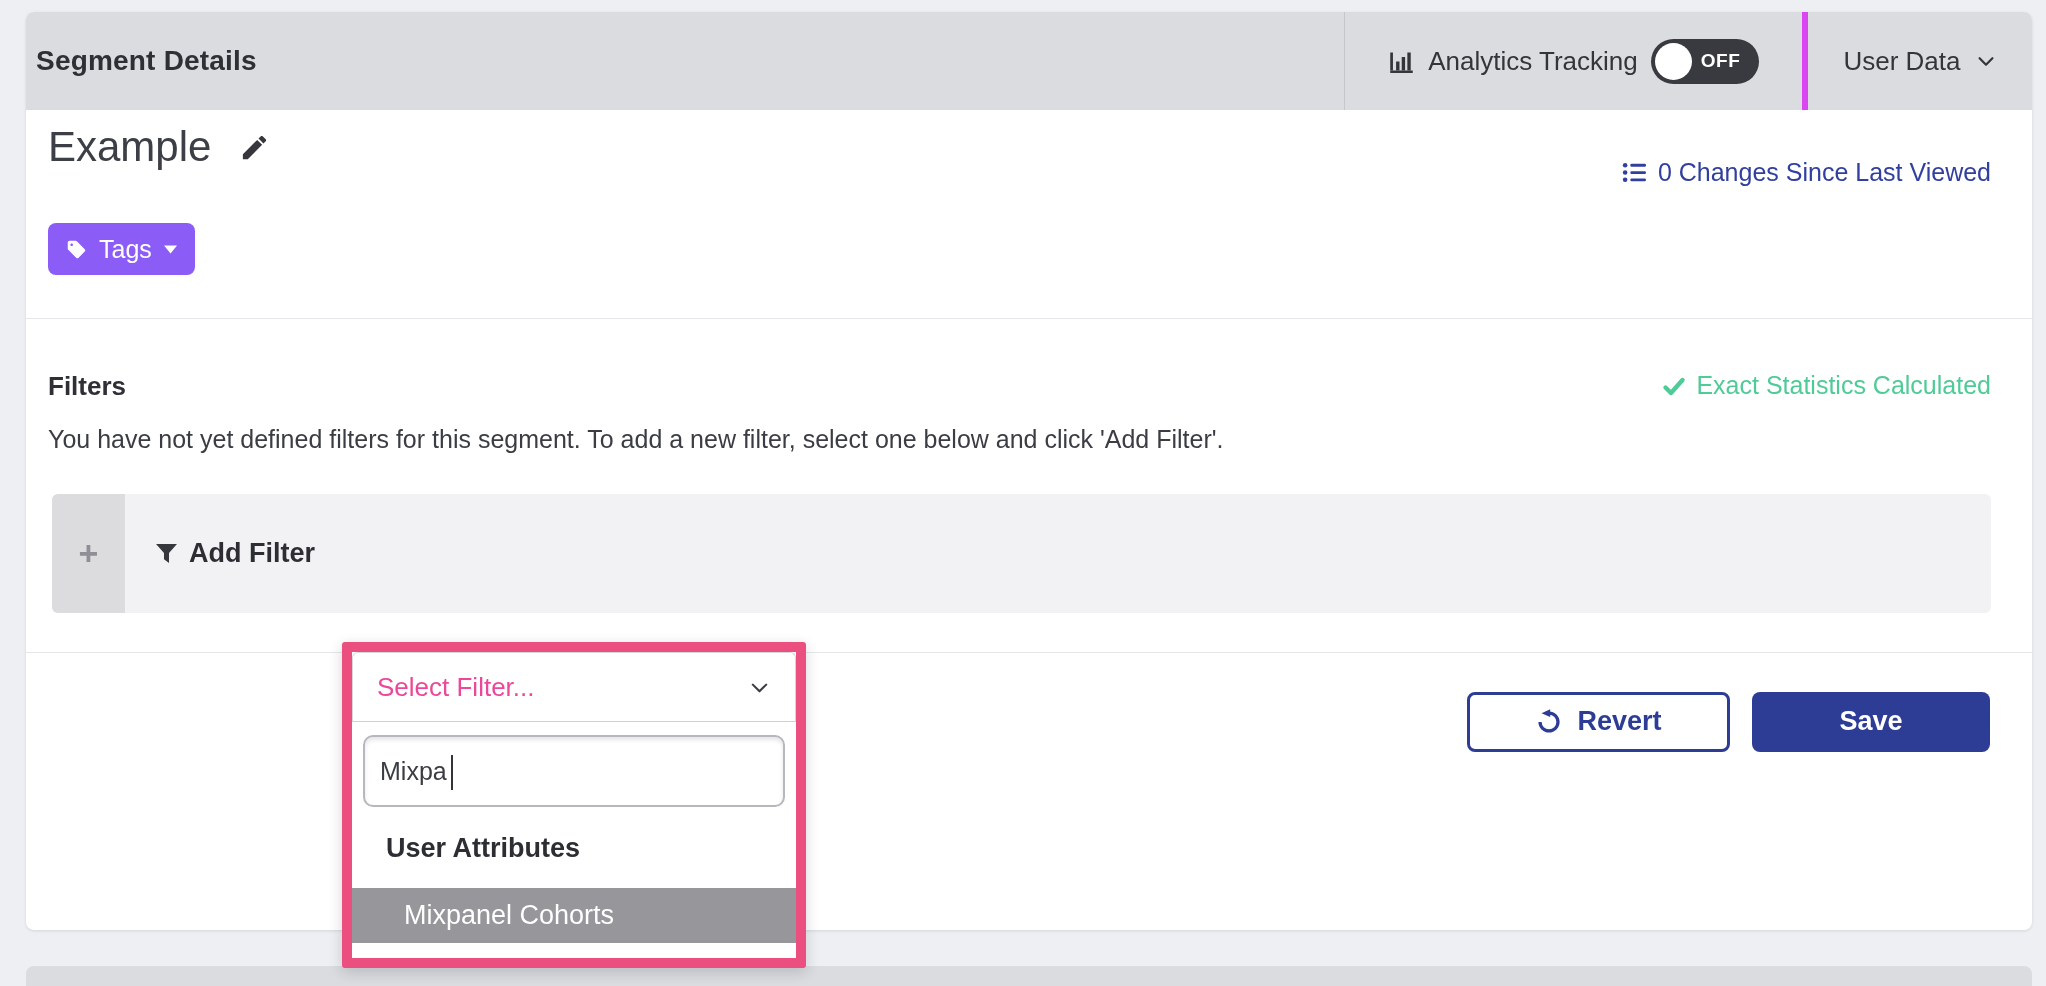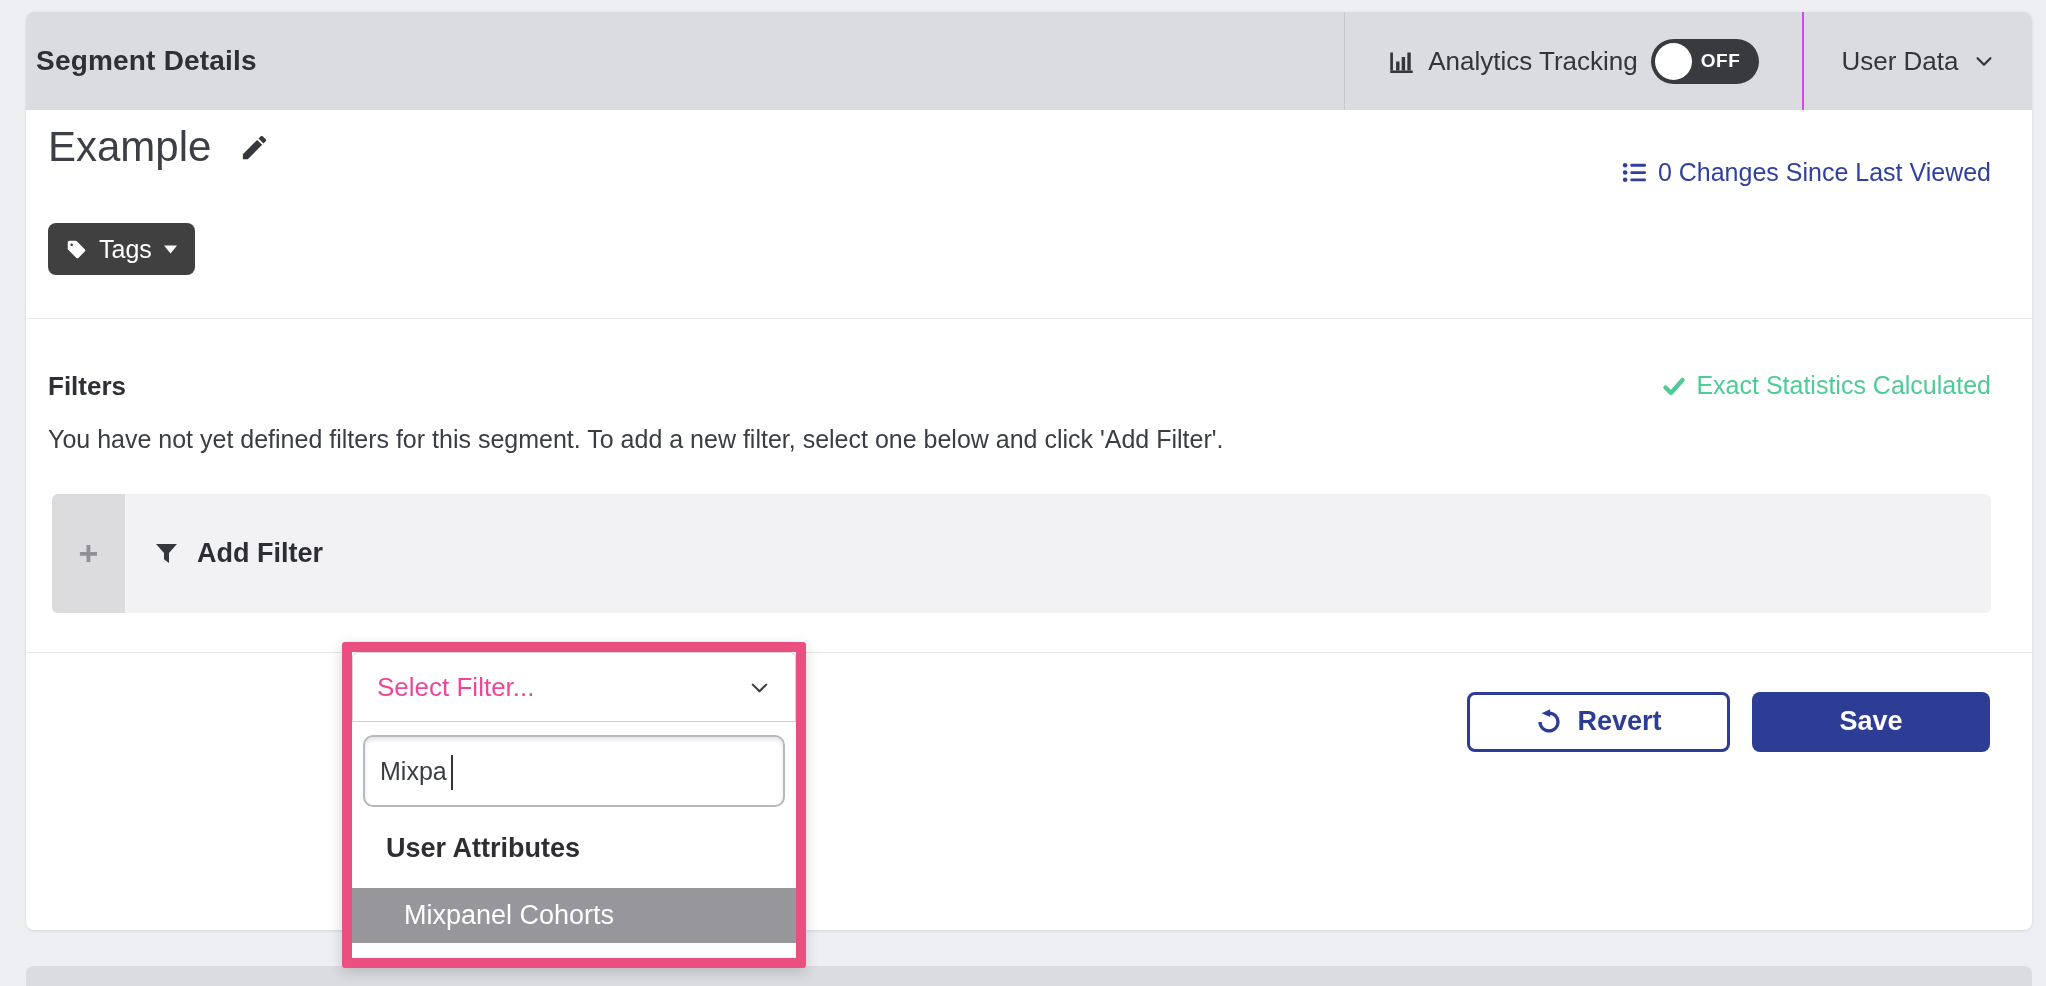--- a/index.html
+++ b/index.html
@@ -26,21 +26,21 @@
   }
   .card-title { font-size:28px; font-weight:700; color:#2e3035; padding-left:10px; letter-spacing:.2px; }
   .hdr-analytics {
     position:absolute; left:1318px; top:0; width:458px; height:98px;
     border-left:1px solid #c6c7cb;
     display:flex; align-items:center; justify-content:center; gap:13px;
   }
   .hdr-analytics .label { font-size:26px; color:#33353a; }
   .hdr-userdata {
     position:absolute; left:1776px; top:0; width:230px; height:98px;
-    border-left:2px solid #d946ef;
+    border-left:6px solid #d946ef;
     display:flex; align-items:center; justify-content:center; gap:14px;
     cursor:pointer;
   }
   .hdr-userdata .label { font-size:26px; color:#33353a; }
   .icon { display:inline-block; line-height:0; }
 
   
   .toggle {
     width:108px; height:45px; background:#393a40; border-radius:23px;
     display:flex; align-items:center; padding:0 10px 0 4px; gap:9px; cursor:pointer;
@@ -48,21 +48,21 @@
   .toggle .knob { width:37px; height:37px; border-radius:50%; background:#ffffff; }
   .toggle .state { color:#ffffff; font-size:19px; font-weight:700; letter-spacing:.5px; }
 
   
   .section { position:relative; border-top:1px solid #e6e7ea; }
   .sec-title-row { position:absolute; left:22px; top:10px; display:flex; align-items:center; gap:28px; }
   .segment-name { font-size:42px; color:#3c4046; line-height:54px; }
   .sec1 { height:208px; border-top:none; }
   .tags-btn {
     position:absolute; left:22px; top:113px; height:52px; min-width:144px;
-    background:#404040; border:none; border-radius:8px; color:#fff;
+    background:#8b5cf6; border:none; border-radius:8px; color:#fff;
     display:flex; align-items:center; justify-content:center; gap:12px;
     padding:0 18px; font-size:25px; font-family:inherit; cursor:pointer;
   }
   .changes-link {
     position:absolute; right:41px; top:48px; display:flex; align-items:center; gap:11px;
     color:#31409e; font-size:25px; text-decoration:none; cursor:pointer;
   }
 
   .sec2 { height:140px; display:flex; align-items:center; padding-left:22px; }
   .apps-label { font-size:26px; font-weight:700; color:#2e3035; width:218px; }
@@ -82,21 +82,21 @@
   .filters-desc { position:absolute; left:22px; top:106px; font-size:25px; color:#3a3d43; }
   .add-filter-row {
     position:absolute; left:26px; top:175px; width:1939px; height:119px;
     background:#f2f2f4; border-radius:6px; display:flex; align-items:center;
   }
   .plus-block {
     width:73px; height:119px; background:#dcdcdf; border:none; border-radius:6px 0 0 6px;
     font-size:34px; font-weight:700; color:#8f8f96; cursor:pointer;
     display:flex; align-items:center; justify-content:center; font-family:inherit;
   }
-  .add-filter-label { display:flex; align-items:center; gap:19px; margin-left:30px;
+  .add-filter-label { display:flex; align-items:center; gap:11px; margin-left:30px;
     font-size:27px; font-weight:700; color:#2c2e33; }
 
   .sec4 { height:138px; display:flex; align-items:center; justify-content:flex-end;
     gap:22px; padding-right:42px; }
   .btn { height:60px; border-radius:8px; font-family:inherit; font-size:27px; font-weight:700;
     display:flex; align-items:center; justify-content:center; gap:14px; cursor:pointer; }
   .btn-revert { width:263px; background:#ffffff; border:3px solid #2d3c94; color:#2d3c94; }
   .btn-save { width:238px; background:#2d3c94; border:none; color:#ffffff; }
 
   

